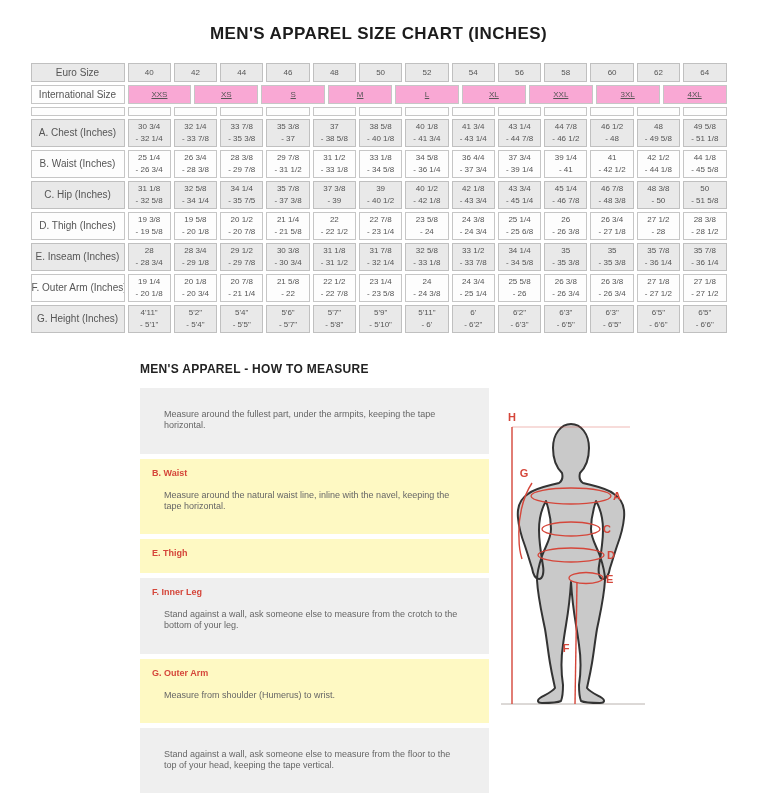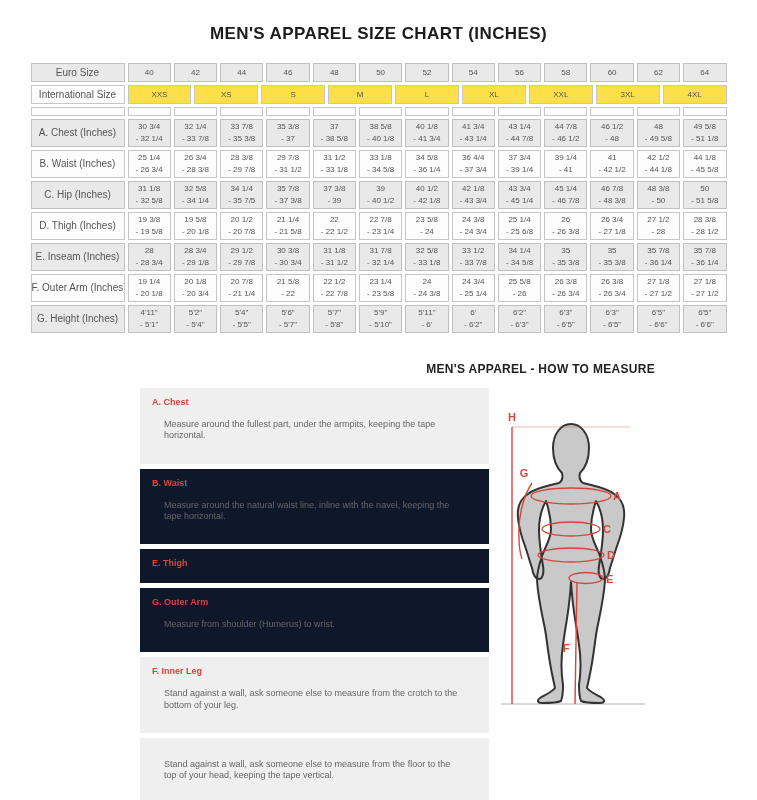--- a/index.html
+++ b/index.html
@@ -30,29 +30,29 @@
     padding:1px 0;height:19px;overflow:hidden;white-space:nowrap;
   }
   table.size-table tr.shaded td{background:var(--shade);border-color:#c0c0c0;}
   table.size-table td.label-cell{font-size:10px;}
   table.size-table tr.empty-row td{height:9px;padding:0;}
   table.size-table tr.measure-row td{height:28px;line-height:1.45;}
   
   td.span-holder{border:none !important;background:transparent !important;padding:0 !important;}
   .intl-flex{display:flex;gap:3px;width:100%;}
   .intl-flex span{
-    flex:1;border:1px solid var(--cellborder);background:#fde047;
-    font-size:8px;color:var(--txt);text-align:center;height:19px;line-height:17px;
+    flex:1;border:1px solid var(--cellborder);background:#f9a8d4;
+    font-size:8px;color:var(--txt);text-align:center;height:19px;line-height:17px;text-decoration:underline;
   }
   
   .htm-section{margin:26px 0 0 140px;width:515px;}
-  .htm-title{font-size:12px;font-weight:bold;color:#222;letter-spacing:.3px;margin:0 0 12px 0;text-align:right;}
+  .htm-title{font-size:12px;font-weight:bold;color:#222;letter-spacing:.3px;margin:0 0 12px 0;}
   .htm-body{display:flex;align-items:flex-start;}
   .measure-list{width:349px;flex:none;}
-  .measure-item{padding:9px 12px 10px 12px;margin-bottom:5px;background:#0f172a;}
+  .measure-item{padding:9px 12px 10px 12px;margin-bottom:5px;background:#fef9c3;}
   .measure-item.shaded{background:#efefef;}
   .measure-item h3{margin:0 0 5px 0;font-size:9px;font-weight:bold;color:var(--accent);}
   .measure-item.dark-head h3{color:#333;}
   .measure-item p{margin:12px;font-size:9px;color:#666;line-height:1.25;}
   .figure-wrap{width:160px;flex:none;margin-left:4px;margin-top:-6px;}
   .fig-label{fill:var(--accent);font-family:"Liberation Sans",sans-serif;font-size:11px;font-weight:bold;}
   .fig-red{stroke:var(--accent);fill:none;}
 </style>
 </head>
 <body>
@@ -512,37 +512,36 @@
         </tr>
       </tbody>
   </table>
 </div>
 
 <div class="htm-section">
   <h2 class="htm-title">MEN'S APPAREL - HOW TO MEASURE</h2>
   <div class="htm-body">
     <div class="measure-list">
         <div class="measure-item shaded">
-          <h3>A. Chest</h3>
           <p>Measure around the fullest part, under the armpits, keeping the tape horizontal.</p>
         </div>
         <div class="measure-item">
           <h3>B. Waist</h3>
           <p>Measure around the natural waist line, inline with the navel, keeping the tape horizontal.</p>
         </div>
         <div class="measure-item">
           <h3>E. Thigh</h3>
         </div>
+        <div class="measure-item shaded">
+          <h3>F. Inner Leg</h3>
+          <p>Stand against a wall, ask someone else to measure from the crotch to the bottom of your leg.</p>
+        </div>
         <div class="measure-item">
           <h3>G. Outer Arm</h3>
           <p>Measure from shoulder (Humerus) to wrist.</p>
-        </div>
-        <div class="measure-item shaded">
-          <h3>F. Inner Leg</h3>
-          <p>Stand against a wall, ask someone else to measure from the crotch to the bottom of your leg.</p>
         </div>
         <div class="measure-item shaded dark-head">
           <p>Stand against a wall, ask someone else to measure from the floor to the top of your head, keeping the tape vertical.</p>
         </div>
       </div>
     <div class="figure-wrap">
       <svg width="160" height="345" viewBox="0 0 160 345">
 
         <path d="M8,322 H152" stroke="#b9b2ae" stroke-width="1" fill="none"></path>
 

